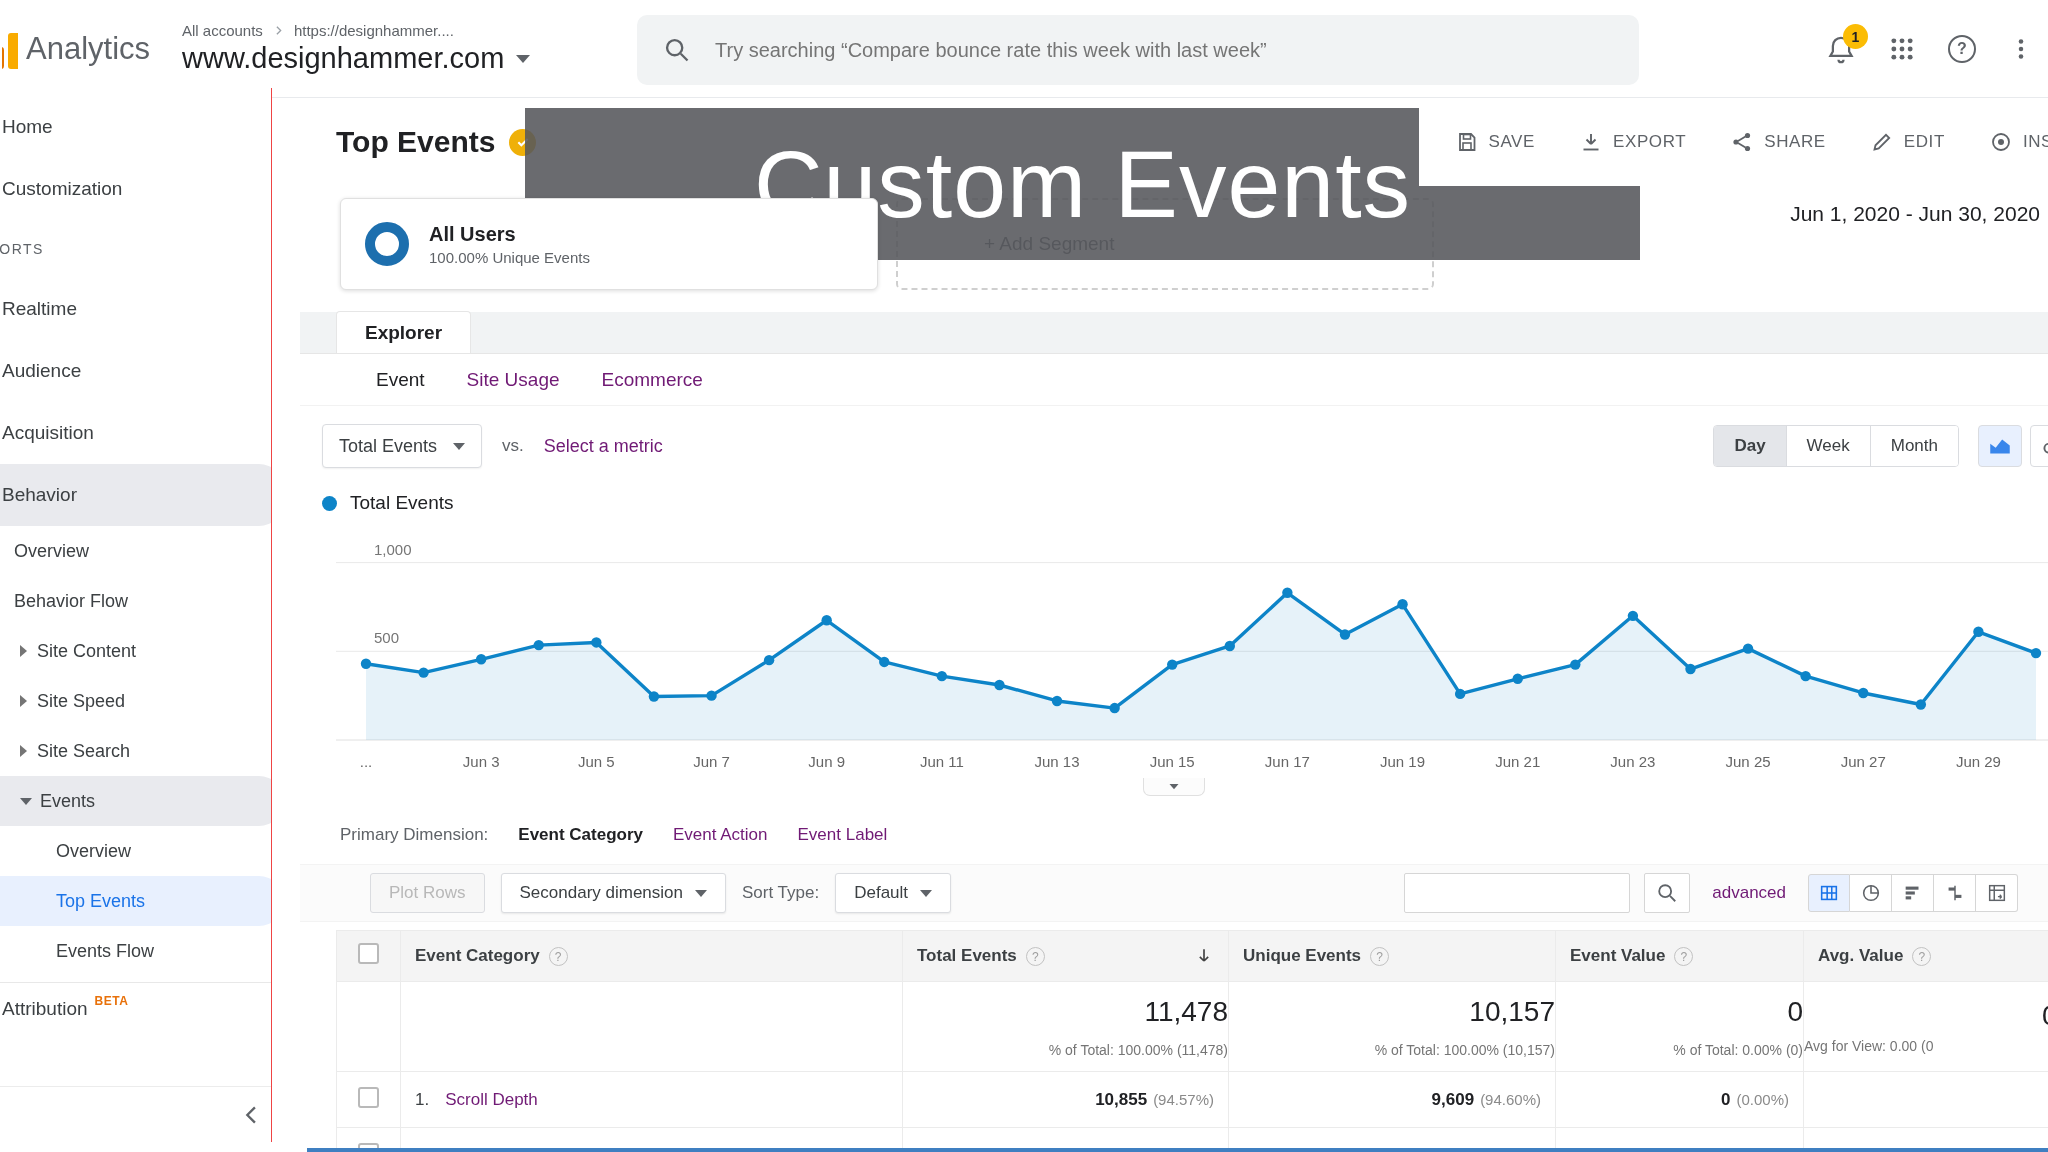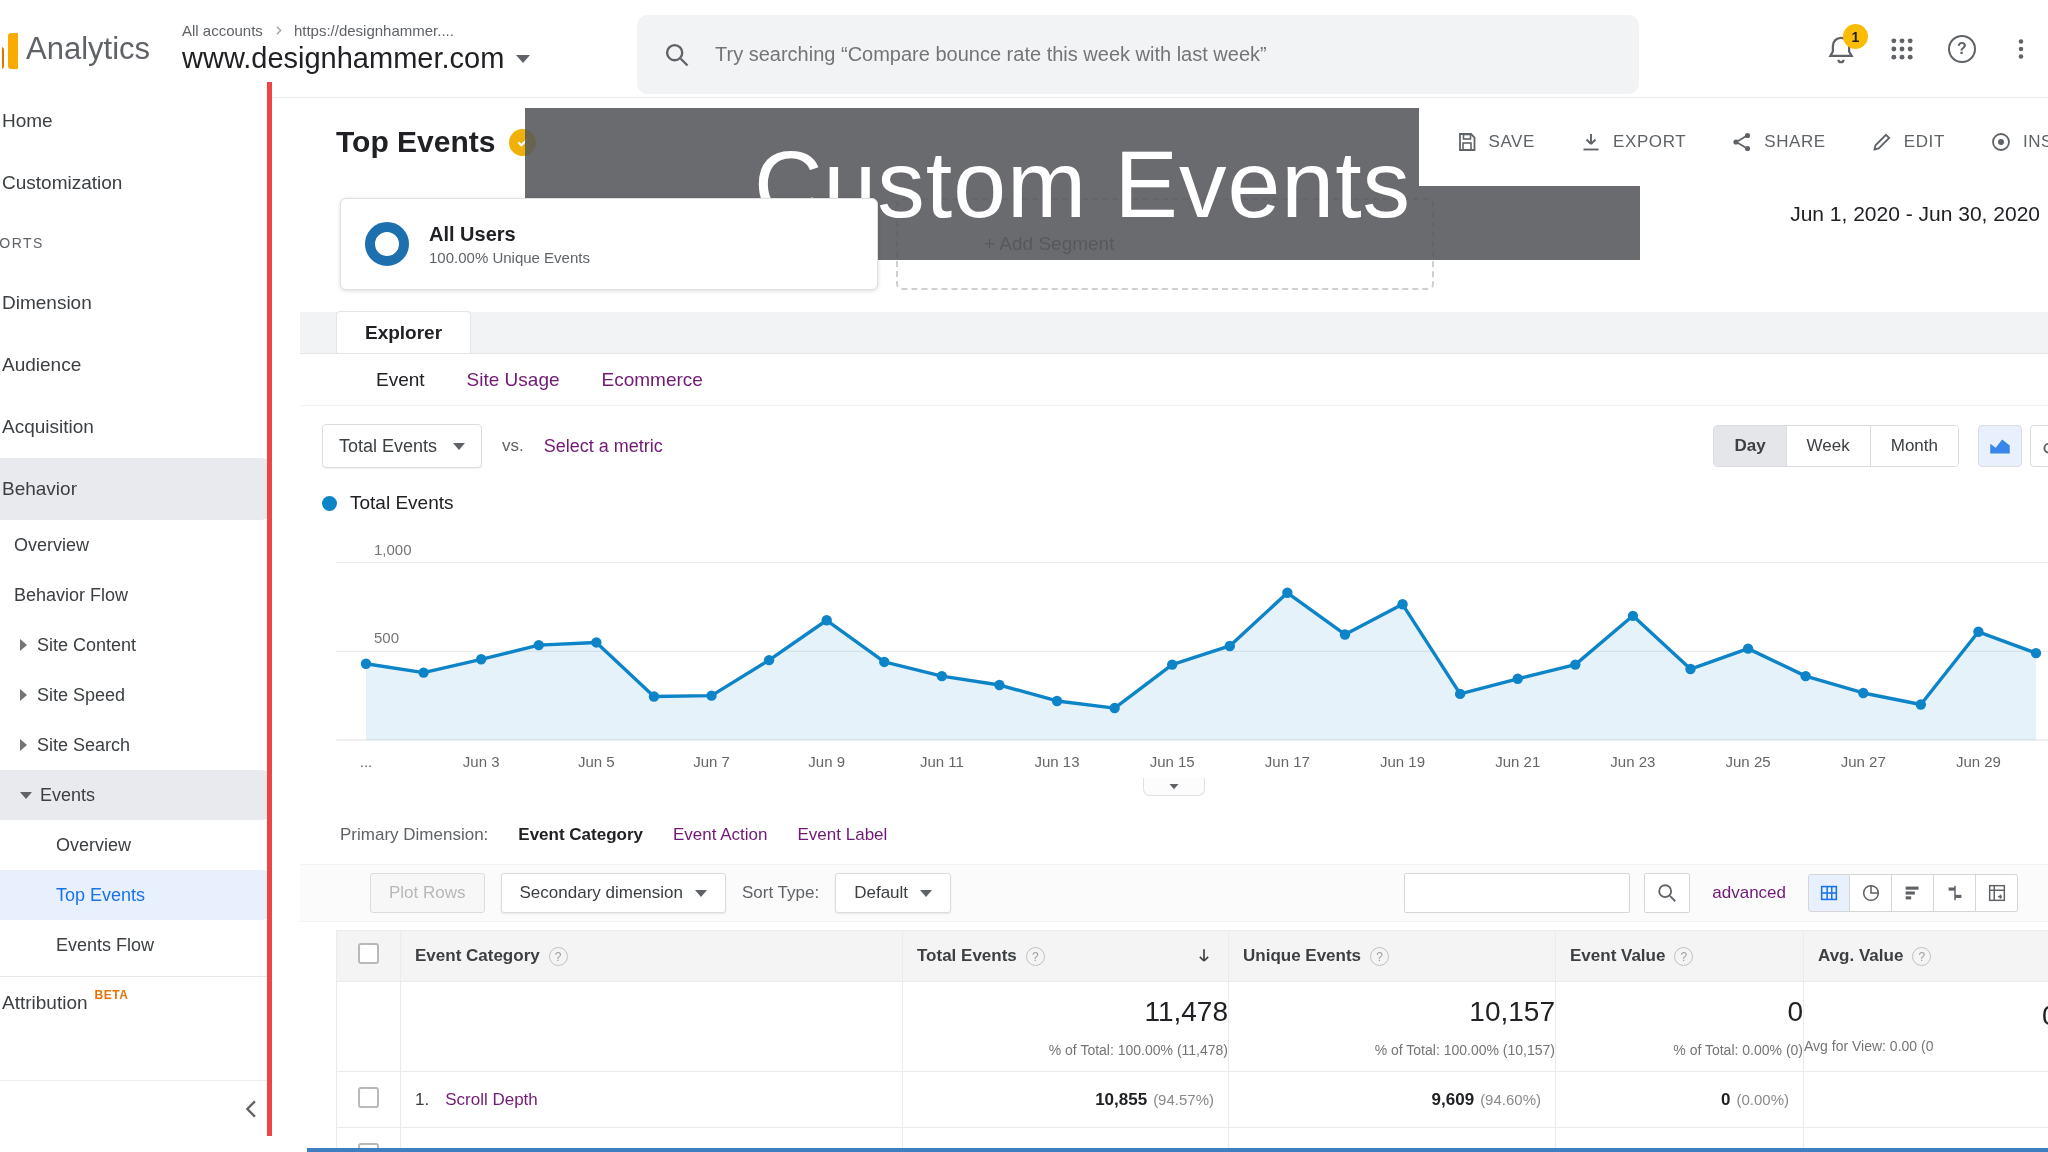--- a/index.html
+++ b/index.html
@@ -10,28 +10,28 @@
 .topbar{position:relative;height:98px;display:flex;align-items:center;border-bottom:1px solid #e8eaed;background:#fff}
 .logo{display:flex;align-items:center;gap:8px;padding-left:2px;min-width:160px}
 .logo-mark{width:16px;height:40px;overflow:hidden;position:relative}
 .logo-mark svg{position:absolute;left:-14px;top:2px}
 .product-name{font-size:31px;color:#5f6368}
 .account{margin-left:22px}
 .breadcrumb{display:flex;align-items:center;gap:9px;font-size:15px;color:#5f6368}
 .property{display:flex;align-items:center;gap:12px;font-size:29px;color:#202124;margin-top:3px;cursor:pointer}
 .caret-d{width:0;height:0;border-left:7px solid transparent;border-right:7px solid transparent;border-top:8px solid #5f6368}
 .caret-sm{width:0;height:0;border-left:6px solid transparent;border-right:6px solid transparent;border-top:7px solid #5f6368}
-.search{position:absolute;left:637px;top:15px;width:1002px;height:79px;background:#f1f3f4;border-radius:10px;display:flex;align-items:center;gap:24px;padding:0 26px}
+.search{position:absolute;left:637px;top:15px;width:1002px;height:70px;background:#f1f3f4;border-radius:10px;display:flex;align-items:center;gap:24px;padding:0 26px}
 .search input{flex:1;border:none;background:transparent;outline:none;font-size:20px;color:#5f6368;font-family:inherit}
 .top-icons{position:absolute;right:14px;top:0;height:98px;display:flex;align-items:center;gap:32px}
 .icon-btn{position:relative;cursor:pointer;display:flex;align-items:center;justify-content:center}
 .badge{position:absolute;top:-10px;right:-12px;width:25px;height:25px;border-radius:50%;background:#fbbc04;color:#202124;font-size:14px;font-weight:bold;display:flex;align-items:center;justify-content:center}
 .help-circle{width:28px;height:28px;border:2.2px solid #5f6368;border-radius:50%;display:flex;align-items:center;justify-content:center;color:#5f6368;font-size:16px;font-weight:bold}
 
-.sidebar{position:absolute;left:0;top:82px;width:272px;height:1054px;background:#fff;border-right:5px solid #ef4444;padding-top:8px;overflow:hidden}
+.sidebar{position:absolute;left:0;top:88px;width:272px;height:1054px;background:#fff;border-right:1px solid #ef4444;padding-top:8px;overflow:hidden}
 .nav-item{height:62px;display:flex;align-items:center;font-size:19px;color:#3c4043;padding-left:2px;cursor:pointer}
 .nav-section{height:58px;display:flex;align-items:center;font-size:14px;letter-spacing:1.5px;color:#5f6368}
 .nav-section span{margin-left:-34px}
 .nav-sub{height:50px;display:flex;align-items:center;font-size:18px;color:#3c4043;padding-left:14px;cursor:pointer}
 .nav-sub.has-tri{padding-left:20px}
 .nav-sub2{height:50px;display:flex;align-items:center;font-size:18px;color:#3c4043;padding-left:56px;cursor:pointer}
 .tri-r{width:0;height:0;border-top:6px solid transparent;border-bottom:6px solid transparent;border-left:7px solid #757575;margin-right:10px}
 .tri-dn{width:0;height:0;border-left:6px solid transparent;border-right:6px solid transparent;border-top:7px solid #5f6368;margin-right:8px}
 .pill-gray{width:284px;background:#e9eaee;border-radius:0 25px 25px 0}
 .nav-sub2.pill-blue{width:284px;background:#e8f0fe;border-radius:0 25px 25px 0;color:#1a73e8}
@@ -190,21 +190,21 @@
   <div class="nav-item">
       <span>Home</span>
     </div>
   <div class="nav-item">
       <span>Customization</span>
     </div>
   <div class="nav-section">
       <span>REPORTS</span>
     </div>
   <div class="nav-item">
-      <span>Dimension</span>
+      <span>Realtime</span>
     </div>
   <div class="nav-item" actable="true">
       <span>Audience</span>
     </div>
   <div class="nav-item">
       <span>Acquisition</span>
     </div>
   <div class="nav-item pill-gray">
       <span>Behavior</span>
     </div>

